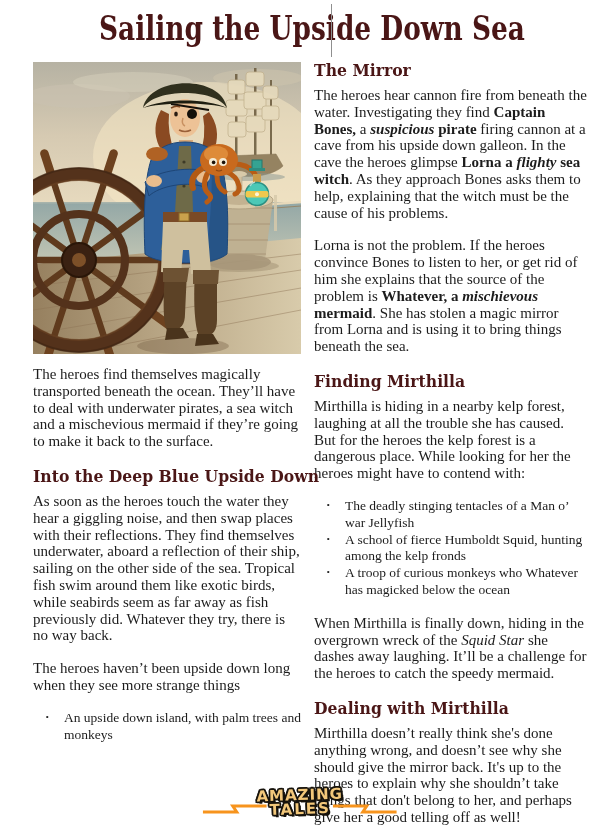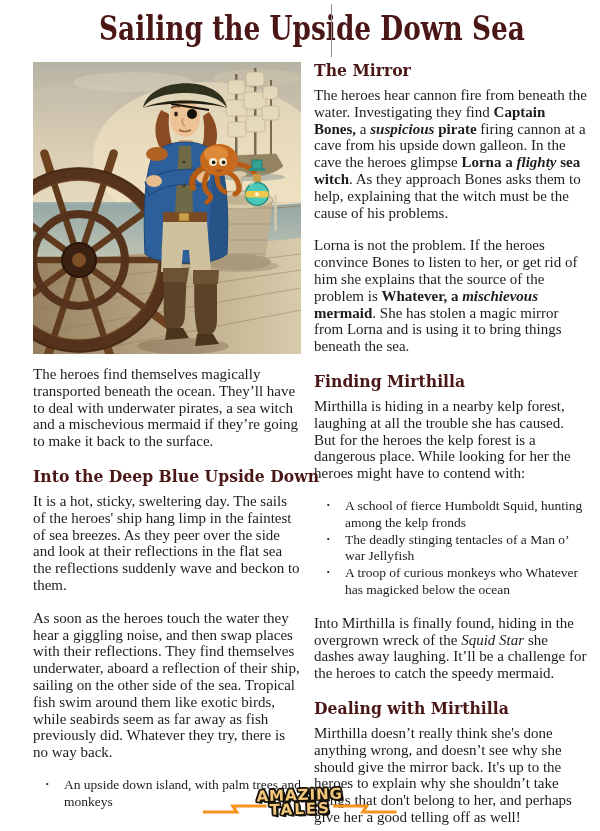--- a/index.html
+++ b/index.html
@@ -213,42 +213,42 @@
             <rect x="-11.5" y="-7" width="23" height="6.5" rx="2" fill="#f0c84e"></rect>
             <circle cx="0" cy="-3.8" r="2" fill="#fdf6da"></circle>
             <path d="M-7,-12 a8,8 0 0 1 5,-4" stroke="#ffffff" stroke-width="1.5" fill="none" opacity=".6"></path>
           </g>
         </svg>
       </figure>
 
       <p><span>The heroes find themselves magically transported beneath the ocean. They’ll have to deal with underwater pirates, a sea witch and a mischevious mermaid if they’re going to make it back to the surface.</span></p>
 
       <h2>Into the Deep Blue Upside Down</h2>
-      <p><span>It is a hot, sticky, sweltering day. The sails of the heroes' ship hang limp in the faintest of sea breezes. As they peer over the side and look at their reflections in the flat sea the reflections suddenly wave and beckon to them.</span></p>
       <p><span>As soon as the heroes touch the water they hear a giggling noise, and then swap places with their reflections. They find themselves underwater, aboard a reflection of their ship, sailing on the other side of the sea. Tropical fish swim around them like exotic birds, while seabirds seem as far away as fish previously did. Whatever they try, there is no way back.</span></p>
+      <p><span>The heroes haven’t been upside down long when they see more strange things</span></p>
       <ul>
           <li><span>An upside down island, with palm trees and monkeys</span></li>
         </ul>
 
     </div>
 
     <div class="col-right">
 
       <h2 class="first">The Mirror</h2>
       <p><span>The heroes hear cannon fire from beneath the water. Investigating they find </span><span class="st-b">Captain Bones,</span><span> a </span><span class="st-bi">suspicious</span><span class="st-b"> pirate</span><span> firing cannon at a cave from his upside down galleon. In the cave the heroes glimpse </span><span class="st-b">Lorna a </span><span class="st-bi">flighty</span><span class="st-b"> sea witch</span><span>. As they approach Bones asks them to help, explaining that the witch must be the cause of his problems.</span></p>
       <p><span>Lorna is not the problem. If the heroes convince Bones to listen to her, or get rid of him she explains that the source of the problem is </span><span class="st-b">Whatever, a </span><span class="st-bi">mischievous</span><span class="st-b"> mermaid</span><span>. She has stolen a magic mirror from Lorna and is using it to bring things beneath the sea.</span></p>
 
       <h2>Finding Mirthilla</h2>
       <p><span>Mirthilla is hiding in a nearby kelp forest, laughing at all the trouble she has caused. But for the heroes the kelp forest is a dangerous place. While looking for her the heroes might have to contend with:</span></p>
       <ul>
+          <li><span>The deadly stinging tentacles of a Man o’ war Jellyfish</span></li>
           <li><span>A school of fierce Humboldt Squid, hunting among the kelp fronds</span></li>
-          <li><span>The deadly stinging tentacles of a Man o’ war Jellyfish</span></li>
           <li><span>A troop of curious monkeys who Whatever has magicked below the ocean</span></li>
         </ul>
-      <p><span>Into Mirthilla is finally found, hiding in the overgrown wreck of the </span><span class="st-i">Squid Star</span><span> she dashes away laughing. It’ll be a challenge for the heroes to catch the speedy mermaid.</span></p>
+      <p><span>When Mirthilla is finally down, hiding in the overgrown wreck of the </span><span class="st-i">Squid Star</span><span> she dashes away laughing. It’ll be a challenge for the heroes to catch the speedy mermaid.</span></p>
 
       <h2>Dealing with Mirthilla</h2>
       <p><span>Mirthilla doesn’t really think she's done anything wrong, and doesn’t see why she should give the mirror back. It's up to the heroes to explain why she shouldn’t take things that don't belong to her, and perhaps give her a good telling off as well!</span></p>
       <p><span>Once Mirthilla or the heroes return the mirror to Lorna she will start putting things back to normal. As thanks she shows them to the location of a sunkeon treasure galleon, might the heroes want to investigate it before they go home?</span></p>
 
     </div>
   </div>
 
   <div class="logo">
     <svg class="zag left" width="64" height="14" viewBox="0 0 64 14">

